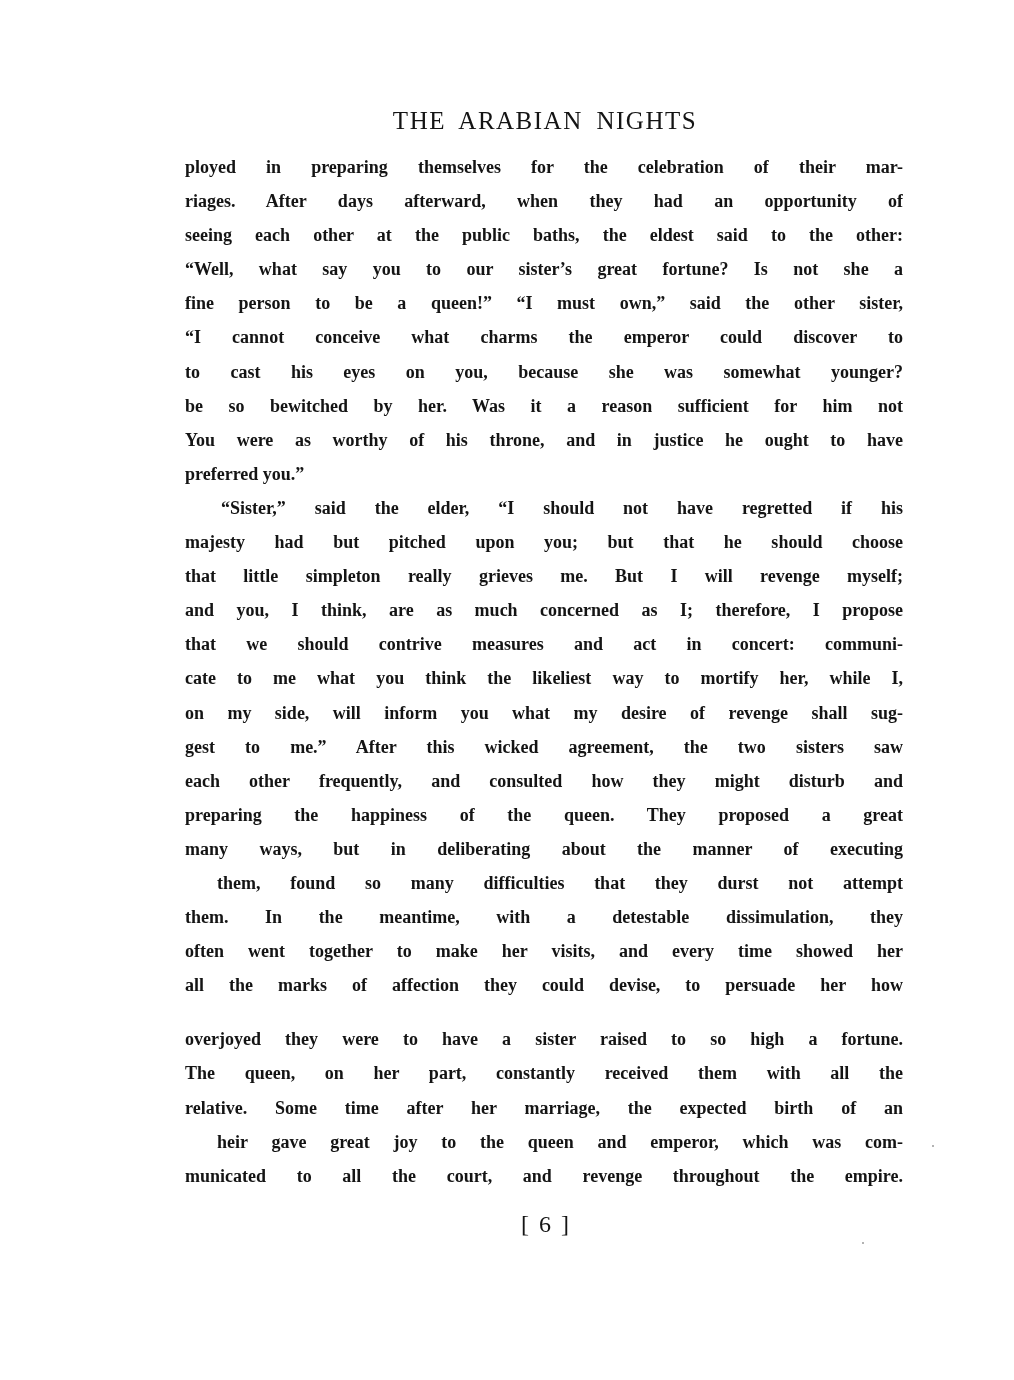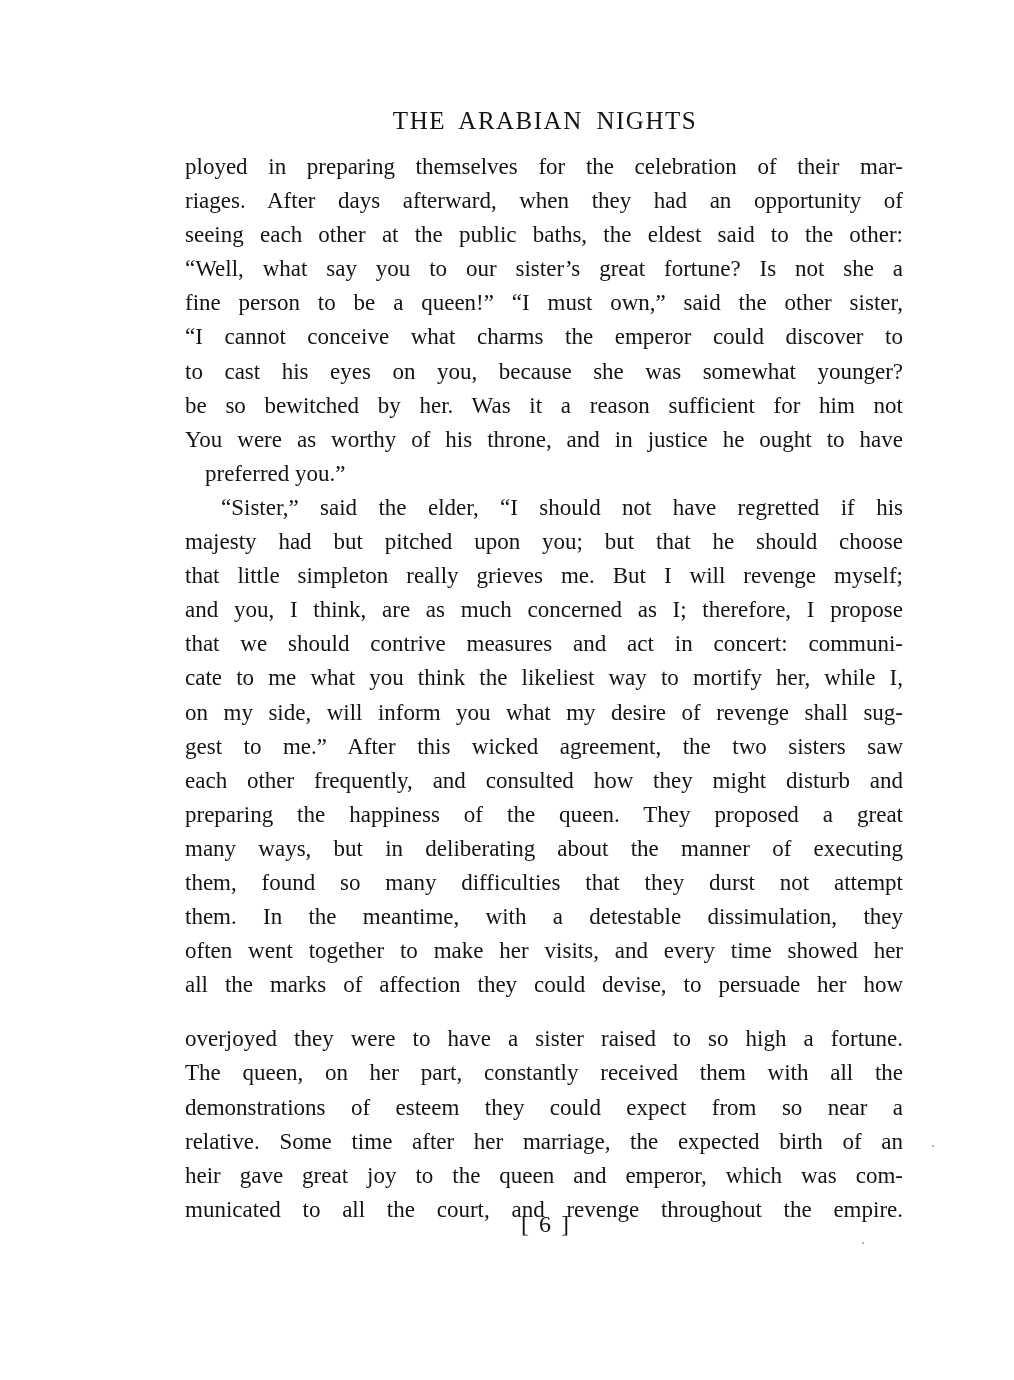--- a/index.html
+++ b/index.html
@@ -36,29 +36,29 @@
     .body-text {
       position: absolute;
       left: 185px;
       top: 150px;
       width: 718px;
     }
     .line {
       display: block;
       height: 34.1px;
       line-height: 34.1px;
-      font-size: 23px;
+      font-size: 18px;
       text-align: justify;
       text-align-last: justify;
       white-space: nowrap;
       overflow: visible;
+      font-weight: bold;
     }
     .line.last {
       text-align-last: left;
-      margin-left: 20px;
     }
     .line.indent {
       padding-left: 36px;
     }
     .folio {
       position: absolute;
       top: 1207px;
       left: 0;
       width: 1090px;
       text-align: center;
@@ -98,29 +98,28 @@
         <span class="line" style="white-space: normal; overflow: hidden;">majesty had but pitched upon you;  but that he should choose</span>
         <span class="line" style="white-space: normal; overflow: hidden;">that little simpleton really grieves me.  But I will revenge myself;</span>
         <span class="line" style="white-space: normal; overflow: hidden;">and you, I think, are as much concerned as I;  therefore, I propose</span>
         <span class="line" style="white-space: normal; overflow: hidden;">that we should contrive measures and act in concert:  communi-</span>
         <span class="line" style="white-space: normal; overflow: hidden;">cate to me what you think the likeliest way to mortify her, while I,</span>
         <span class="line" style="white-space: normal; overflow: hidden;">on my side, will inform you what my desire of revenge shall sug-</span>
         <span class="line" style="white-space: normal; overflow: hidden;">gest to me.”  After this wicked agreement, the two sisters saw</span>
         <span class="line" style="white-space: normal; overflow: hidden;">each other frequently, and consulted how they might disturb and</span>
         <span class="line" style="white-space: normal; overflow: hidden;">preparing the happiness of the queen.  They proposed a great</span>
         <span class="line" style="white-space: normal; overflow: hidden;">many ways, but in deliberating about the manner of executing</span>
-        <span class="line" style="white-space: normal; overflow: hidden;">them, found so many difficulties that they durst not attempt</span>
+        <span class="line" style="white-space: normal; overflow: hidden; margin-left: 32px;">them, found so many difficulties that they durst not attempt</span>
         <span class="line" style="white-space: normal; overflow: hidden;">them.  In the meantime, with a detestable dissimulation, they</span>
         <span class="line" style="white-space: normal; overflow: hidden;">often went together to make her visits, and every time showed her</span>
         <span class="line" style="white-space: normal; overflow: hidden;">all the marks of affection they could devise, to persuade her how</span>
         <span class="line" style="white-space: normal; overflow: hidden; margin-top: 20px;">overjoyed they were to have a sister raised to so high a fortune.</span>
         <span class="line" style="white-space: normal; overflow: hidden;">The queen, on her part, constantly received them with all the</span>
-        <span class="line" style="white-space: normal; overflow: hidden;">demonstrations of esteem they could expect from so near a</span>
         <span class="line" style="white-space: normal; overflow: hidden;">relative.  Some time after her marriage, the expected birth of an</span>
-        <span class="line" style="white-space: normal; overflow: hidden;">heir gave great joy to the queen and emperor, which was com-</span>
+        <span class="line" style="white-space: normal; overflow: hidden; margin-left: 32px;">heir gave great joy to the queen and emperor, which was com-</span>
         <span class="line" style="white-space: normal; overflow: hidden;">municated to all the court, and revenge throughout the empire.</span>
       </div>
     </div>
 
   <div class="folio">[ 6 ]</div>
 
   <span class="speck" style="left:932px; top:1145px;"></span>
   <span class="speck" style="left:862px; top:1242px;"></span>
 </div>
 

